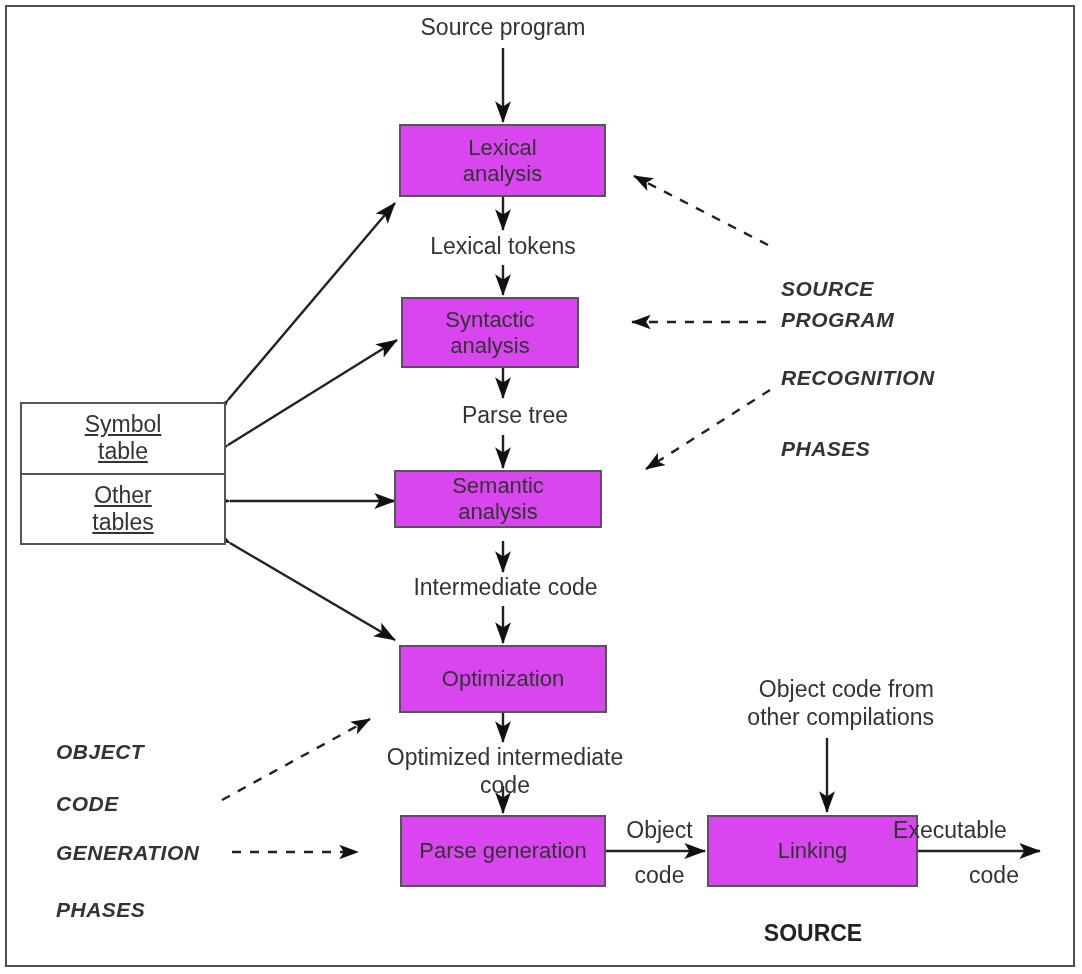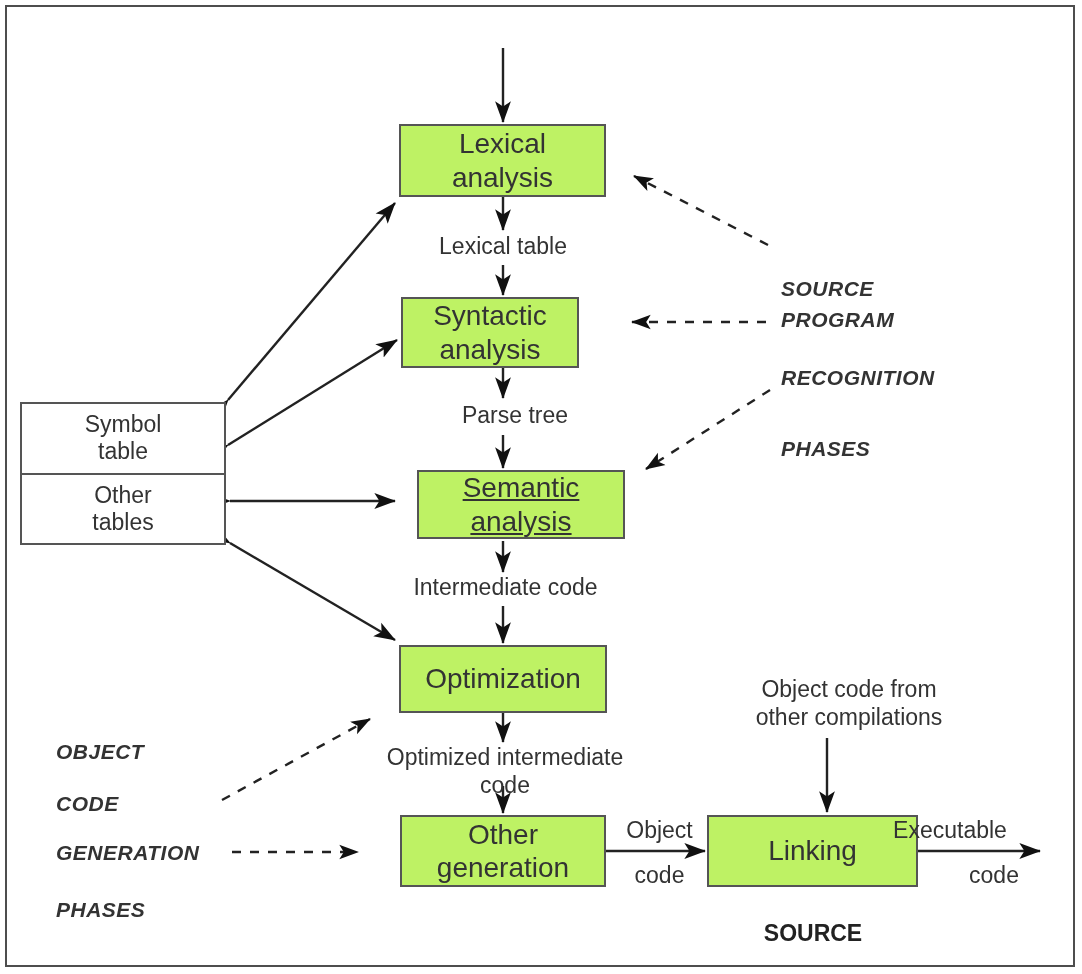--- a/index.html
+++ b/index.html
@@ -33,26 +33,26 @@
     left: 0;
     top: 0;
     width: 1082px;
     height: 974px;
     pointer-events: none;
   }
   .pbox {
     position: absolute;
     box-sizing: border-box;
     border: 2px solid #555555;
-    background: #bef264;
+    background: #d946ef;
     display: flex;
     flex-direction: column;
     align-items: center;
     justify-content: center;
-    font-size: 28px;
+    font-size: 22px;
     color: #333333;
     line-height: 1.18;
     text-align: center;
   }
   .pbox .ln { display: block; }
   .tbl {
     position: absolute;
     box-sizing: border-box;
     border: 2px solid #555555;
     background: #ffffff;
@@ -62,20 +62,21 @@
   .tbl .cell {
     flex: 1 1 50%;
     display: flex;
     flex-direction: column;
     align-items: center;
     justify-content: center;
     font-size: 23px;
     color: #333333;
     line-height: 1.18;
     text-align: center;
+    text-decoration: underline;
   }
   .tbl .cell.top { border-bottom: 2px solid #555555; }
   .lbl {
     position: absolute;
     font-size: 23px;
     color: #333333;
     line-height: 1.2;
     text-align: center;
     white-space: nowrap;
   }
@@ -157,67 +158,68 @@
   <div class="pbox" style="left:399px; top:124px; width:207px; height:73px;">
     <span class="ln">Lexical</span>
     <span class="ln">analysis</span>
   </div>
 
   <div class="pbox" style="left:401px; top:297px; width:178px; height:71px;">
     <span class="ln">Syntactic</span>
     <span class="ln">analysis</span>
   </div>
 
-  <div class="pbox" style="left:417px; top:470px; width:208px; height:69px;text-decoration:underline;">
+  <div class="pbox" style="left:394px; top:470px; width:208px; height:58px;">
     <span class="ln">Semantic</span>
     <span class="ln">analysis</span>
   </div>
 
   <div class="pbox" style="left:399px; top:645px; width:208px; height:68px;">
     <span class="ln">Optimization</span>
   </div>
 
   <div class="pbox" style="left:400px; top:815px; width:206px; height:72px;">
-    <span class="ln">Other generation</span>
+    <span class="ln">Parse generation</span>
   </div>
 
   <div class="pbox" style="left:707px; top:815px; width:211px; height:72px;">
     <span class="ln">Linking</span>
   </div>
 
   <div class="tbl" style="left:20px; top:402px; width:206px; height:143px;">
     <div class="cell top">
       <span class="ln">Symbol</span>
       <span class="ln">table</span>
     </div>
     <div class="cell">
       <span class="ln">Other</span>
       <span class="ln">tables</span>
     </div>
   </div>
 
-
-  <div class="lbl" style="left:403px; top:233px; width:200px;">Lexical table</div>
+  <div class="lbl" style="left:403px; top:14px; width:200px;">Source program</div>
+
+  <div class="lbl" style="left:403px; top:233px; width:200px;">Lexical tokens</div>
 
   <div class="lbl" style="left:415px; top:402px; width:200px;">Parse tree</div>
 
   <div class="lbl" style="left:383px; top:574px; width:245px;">Intermediate code</div>
 
   <div class="lbl multi" style="left:370px; top:744px; width:270px;">
     <span>Optimized intermediate</span><br>
     <span>code</span>
   </div>
 
   <div class="lbl" style="left:612px; top:817px; width:95px;">Object</div>
   <div class="lbl" style="left:612px; top:862px; width:95px;">code</div>
 
   <div class="lbl" style="left:880px; top:817px; width:140px;">Executable</div>
   <div class="lbl" style="left:924px; top:862px; width:140px;">code</div>
 
-  <div class="lbl multi" style="left:724px; top:676px; width:250px;">
+  <div class="lbl multi" style="left:684px; top:676px; width:250px;text-align:right;">
     <span>Object code from</span><br>
     <span>other compilations</span>
   </div>
 
   <div class="ital" style="left:781px; top:241px;margin-top:36px;">SOURCE</div>
   <div class="ital" style="left:781px; top:308px;">PROGRAM</div>
   <div class="ital" style="left:781px; top:366px;">RECOGNITION</div>
   <div class="ital" style="left:781px; top:437px;">PHASES</div>
 
   <div class="ital" style="left:56px; top:740px;">OBJECT</div>

